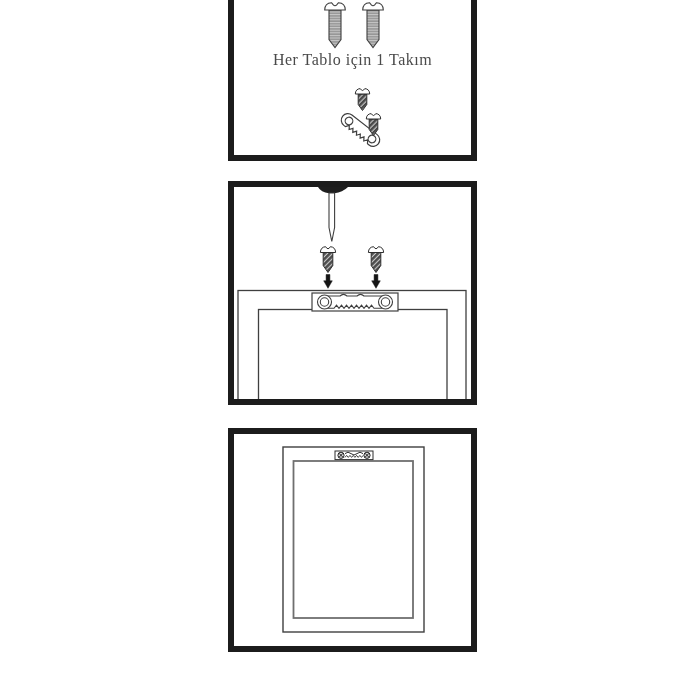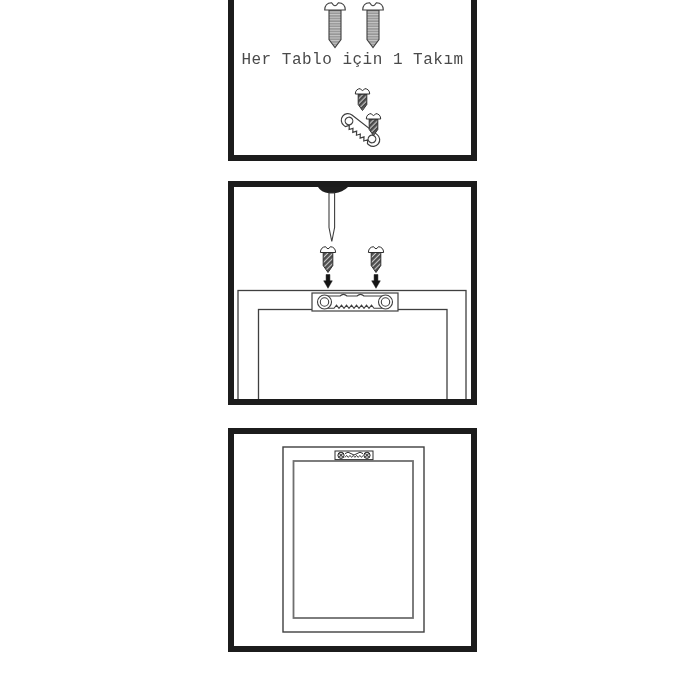--- a/index.html
+++ b/index.html
@@ -4,21 +4,21 @@
 <style>
   :root{
     --bg:#ffffff;
     --panel-border:#1c1c1c;
     --line:#3f3f3f;
     --text:#4a4a4a;
   }
   html,body{margin:0;padding:0;background:var(--bg);}
   .stage{
     position:relative;width:572px;height:700px;background:var(--bg);
-    overflow:hidden;font-family:Liberation Mono, monospace;
+    overflow:hidden;font-family:Liberation Serif, serif;
   }
   .panel{
     position:absolute;left:228px;width:237px;
     border:6px solid var(--panel-border);background:var(--bg);
   }
   #panel-kit{top:-66px;height:215px;}
   #panel-install{top:181px;height:212px;}
   #panel-result{top:428px;height:212px;}
   .panel svg{position:absolute;left:0;top:0;display:block;}
   .caption{

